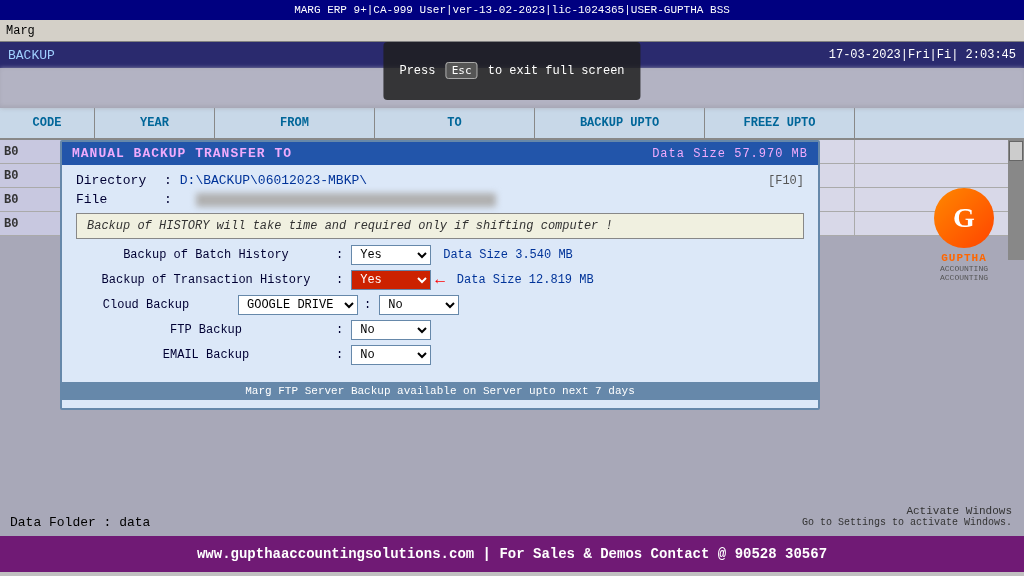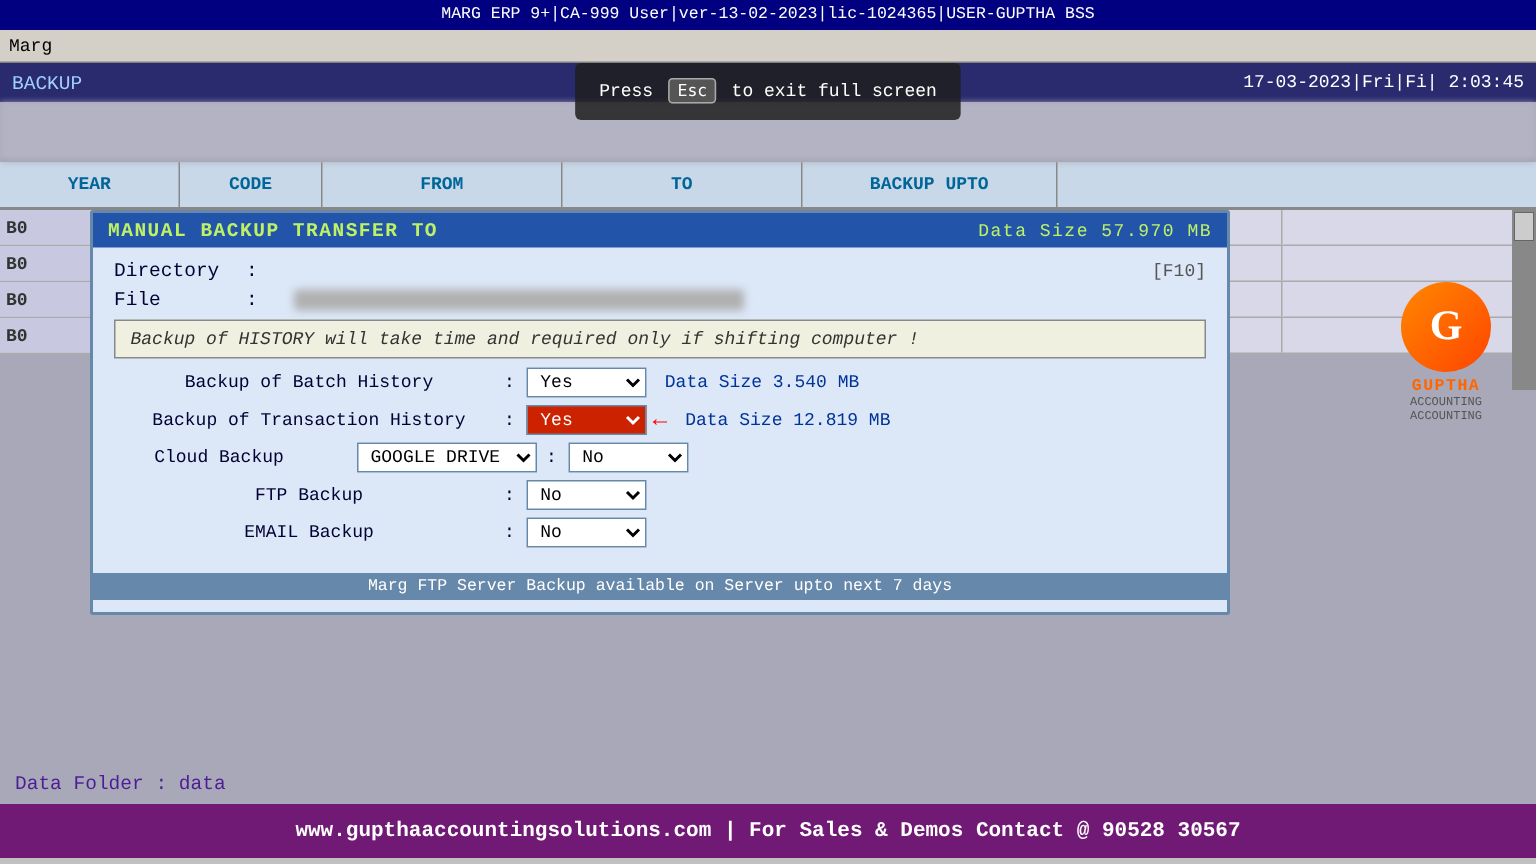--- a/index.html
+++ b/index.html
@@ -57,21 +57,21 @@
 
     
     #fullscreen-tip {
       position: absolute;
       top: 42px;
       left: 50%;
       transform: translateX(-50%);
       background: rgba(30,30,30,0.85);
       color: white;
       font-size: 12px;
-      padding: 12px 16px;
+      padding: 22px 16px;
       border-radius: 4px;
       z-index: 100;
       white-space: nowrap;
     }
     #fullscreen-tip kbd {
       background: #555;
       border: 1px solid #aaa;
       border-radius: 3px;
       padding: 1px 5px;
       font-size: 11px;
@@ -152,21 +152,21 @@
       background: #dce8f8;
       border: 2px solid #6688aa;
       border-radius: 2px;
       z-index: 50;
       padding-bottom: 8px;
     }
 
     
     #modal-header {
       background: #2255aa;
-      color: #bef264;
+      color: #f0abfc;
       font-size: 13px;
       padding: 4px 10px;
       display: flex;
       justify-content: space-between;
       align-items: center;
       font-weight: bold;
       letter-spacing: 1px;
     }
 
     
@@ -276,21 +276,21 @@
     #bottom-area {
       background: #a8a8b8;
       height: 60px;
       position: relative;
       display: flex;
       align-items: flex-end;
       padding: 6px 10px;
     }
     #data-folder-text {
       font-size: 13px;
-      color: #4c1d95;
+      color: #000000;
       font-family: 'Courier New', monospace;
     }
     #activate-windows {
       position: absolute;
       bottom: 8px;
       right: 12px;
       text-align: right;
       font-size: 11px;
       color: #333;
     }
@@ -386,34 +386,37 @@
   <span>Press</span>
   <kbd>Esc</kbd>
   <span>to exit full screen</span>
 </div>
 
 <div id="main-content" style="height: 468px; position: relative;">
 
   <div id="blurry-row"></div>
 
   <div id="table-header">
+    <div class="th-cell th-code">
+      <span>CODE</span>
+    </div>
     <div class="th-cell th-year">
       <span>YEAR</span>
     </div>
-    <div class="th-cell th-code">
-      <span>CODE</span>
-    </div>
     <div class="th-cell th-from">
       <span>FROM</span>
     </div>
     <div class="th-cell th-to">
       <span>TO</span>
     </div>
     <div class="th-cell th-backup">
       <span>BACKUP UPTO</span>
+    </div>
+    <div class="th-cell th-freez">
+      <span>FREEZ UPTO</span>
     </div>
   </div>
 
   <div id="table-rows">
     <div class="table-row">
       <div class="td-cell td-code">
           <span>B0</span>
         </div>
       <div class="td-cell td-year"></div>
       <div class="td-cell td-from"></div>
@@ -458,20 +461,21 @@
     <div id="modal-header">
       <span>MANUAL BACKUP TRANSFER TO</span>
       <span style="font-size:12px; font-weight:normal;">Data Size 57.970 MB</span>
     </div>
 
     <div id="modal-body">
 
       <div class="modal-line">
         <span class="label">Directory</span>
         <span class="colon">:</span>
+        <span class="value">D:\BACKUP\06012023-MBKP\</span>
         <span class="f10-hint" style="margin-left:auto; color:#555; font-size:12px;">[F10]</span>
       </div>
 
       <div class="modal-line">
         <span class="label">File</span>
         <span class="colon" style="margin-right: 24px;">:</span>
         <span class="blurred"></span>
       </div>
 
       <div id="warning-box">
@@ -545,19 +549,23 @@
   <div id="guptha-logo">
     <div class="logo-circle">
       <span class="logo-g">G</span>
     </div>
     <div class="logo-text">GUPTHA</div>
     <div class="logo-subtext">ACCOUNTING ACCOUNTING</div>
   </div>
 
   <div id="bottom-area" style="position:absolute; bottom:0; left:0; right:0; height:60px; background:#a8a8b8; display:flex; align-items:flex-end; padding:6px 10px;">
     <span id="data-folder-text">Data Folder : data</span>
+    <div id="activate-windows">
+      <div>Activate Windows</div>
+      <div style="font-size:10px;">Go to Settings to activate Windows.</div>
+    </div>
   </div>
 
 </div>
 
 <div id="bottom-footer">
   <span>www.gupthaaccountingsolutions.com | For Sales &amp; Demos Contact @ 90528 30567</span>
 </div>
 
 </body></html>

